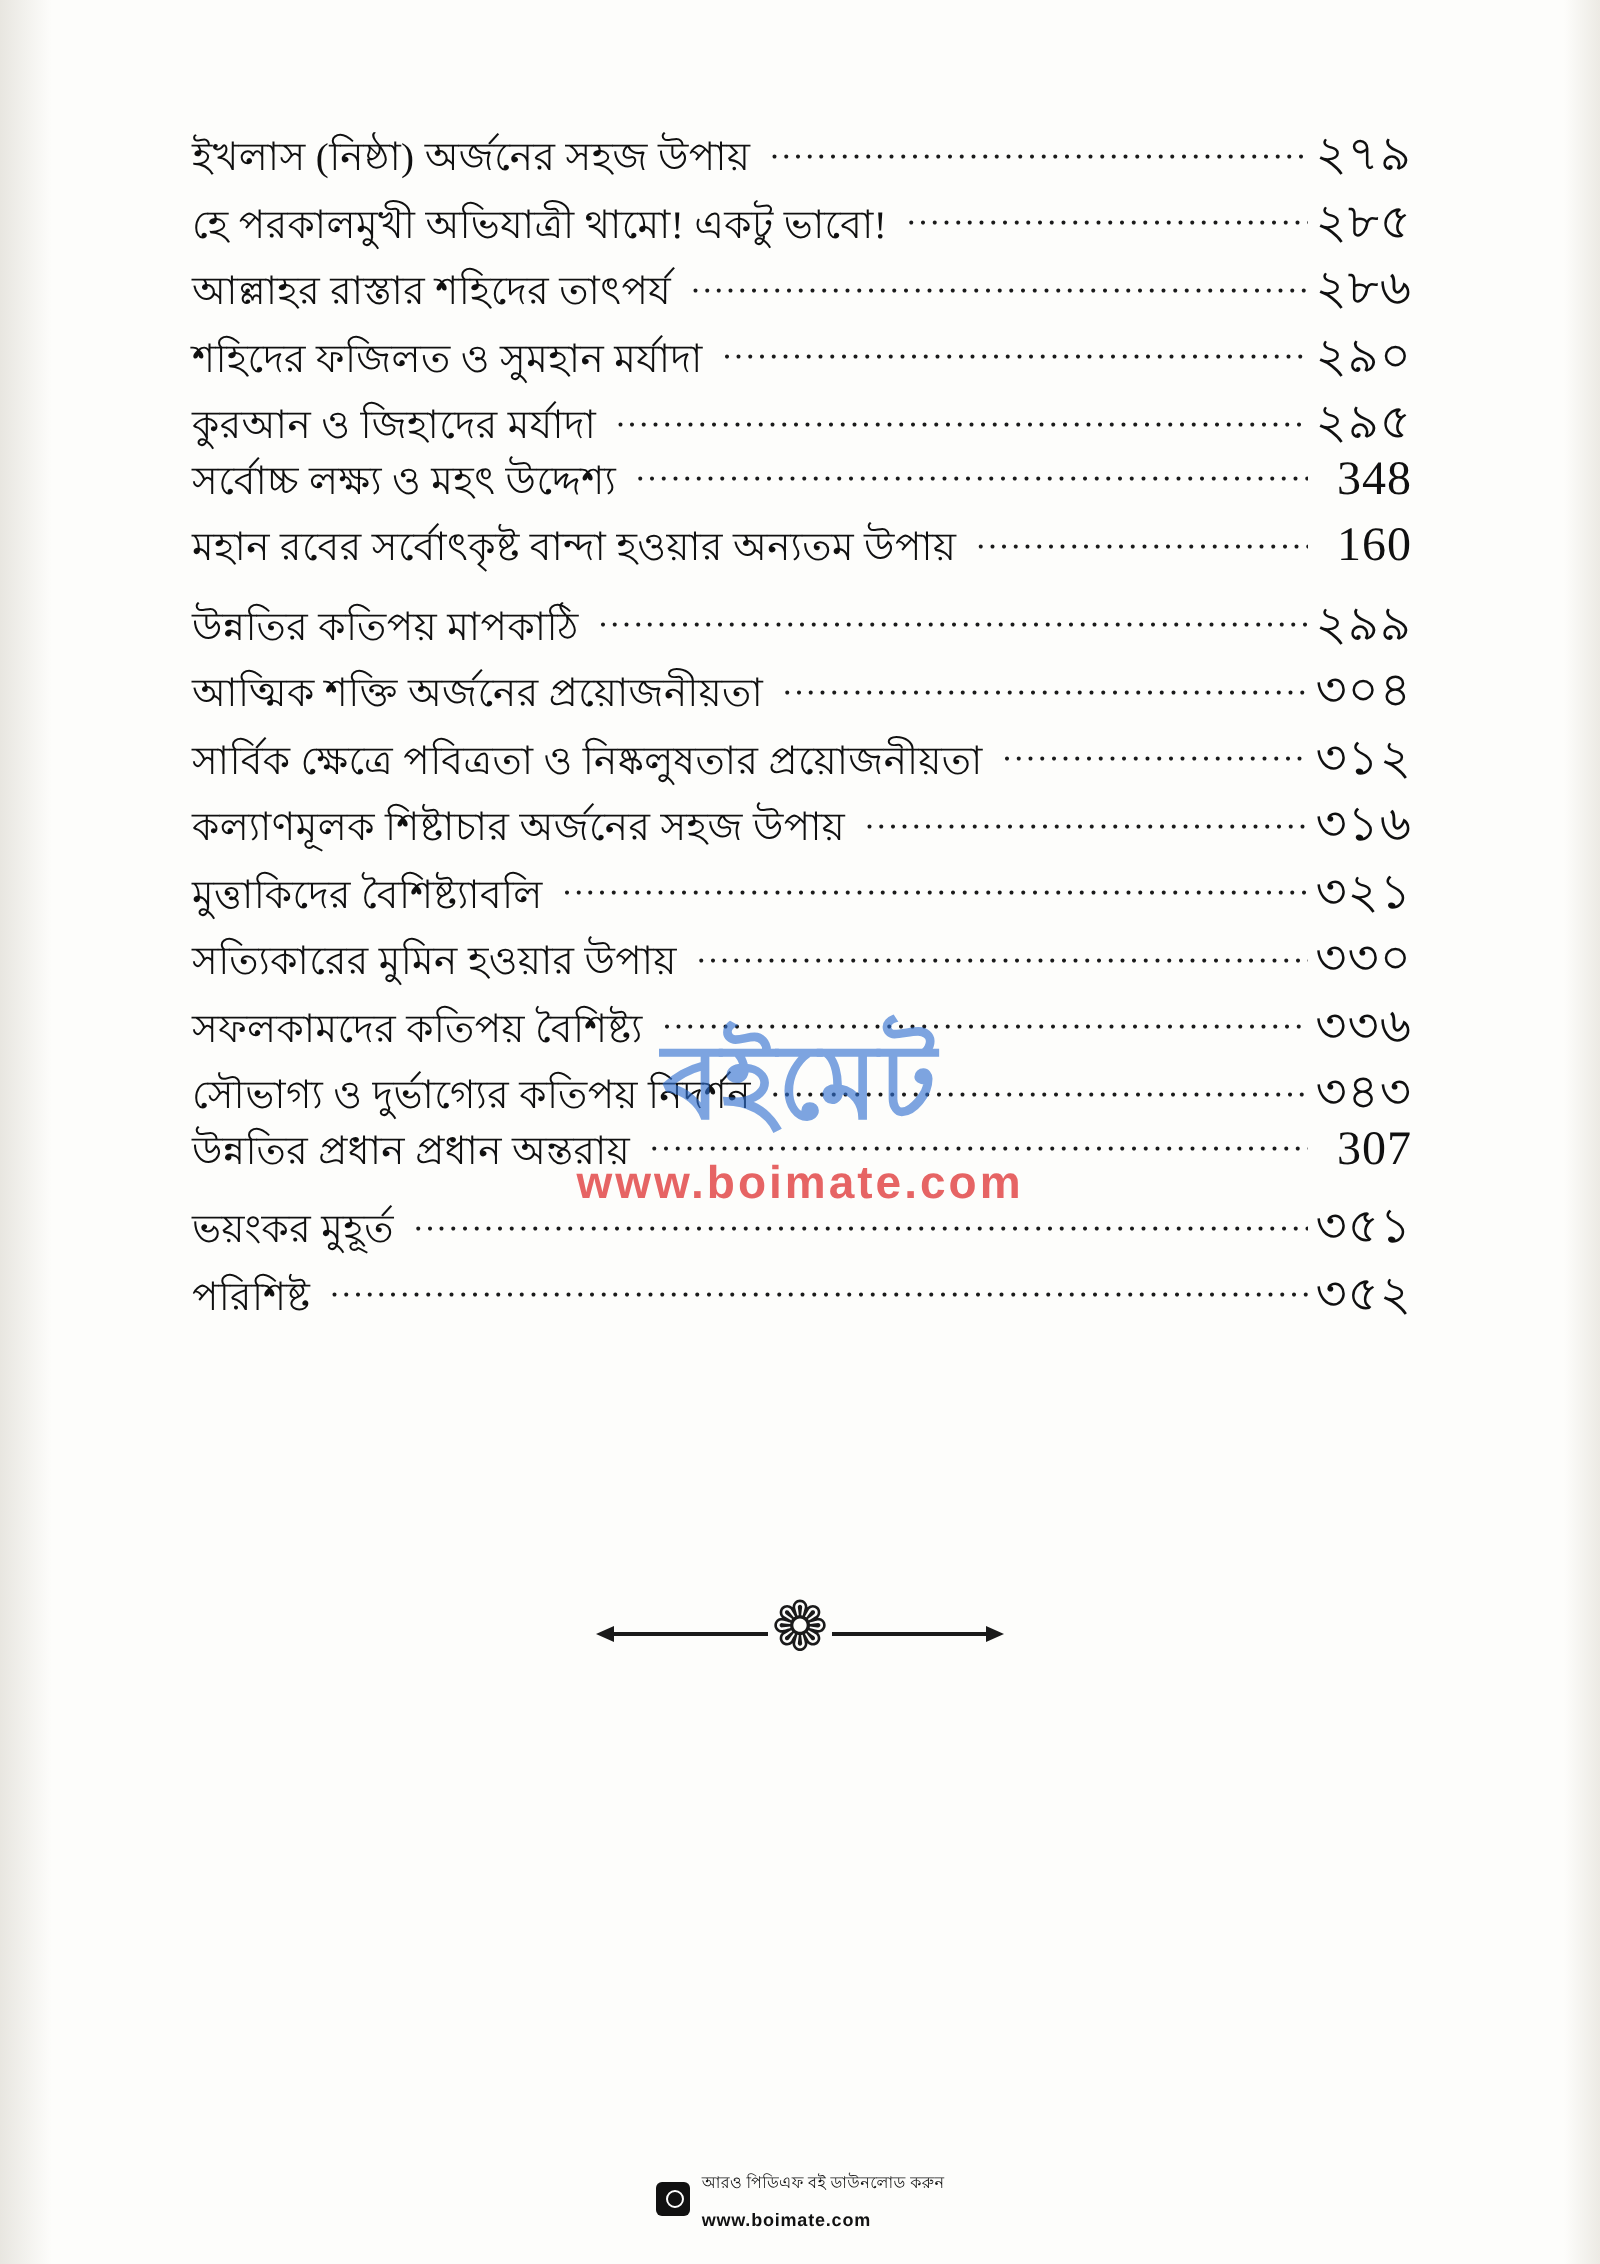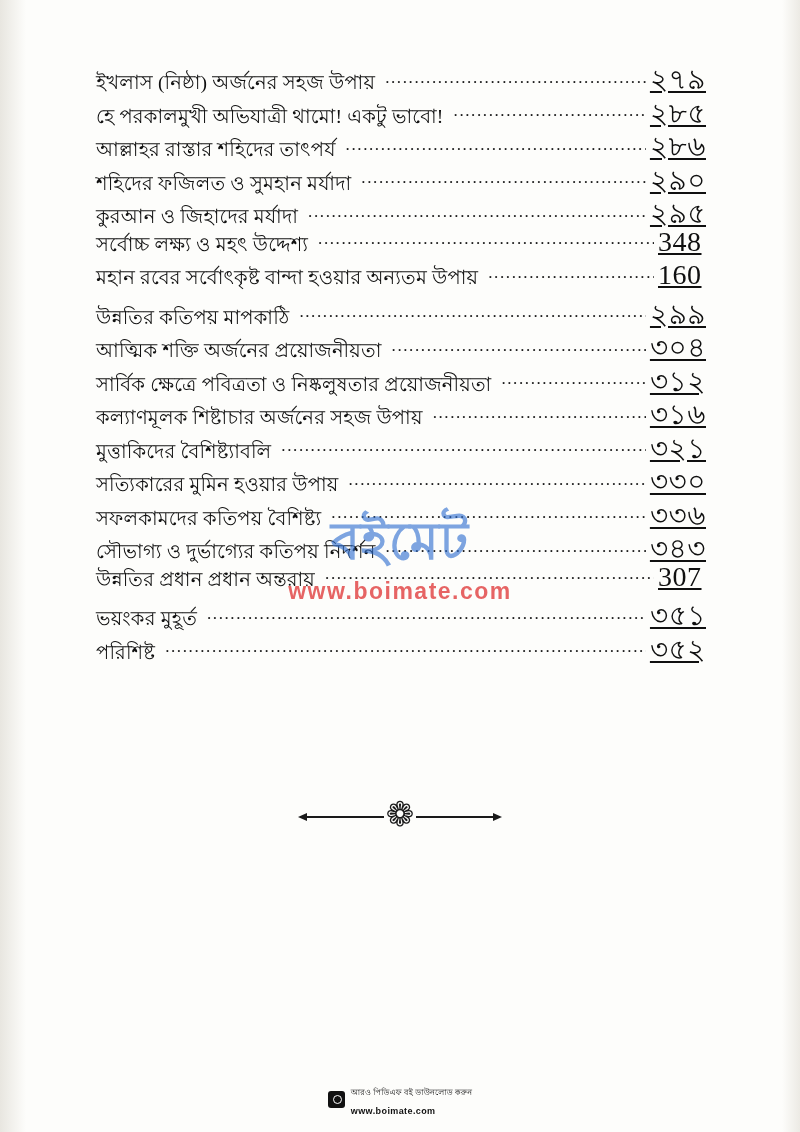--- a/index.html
+++ b/index.html
@@ -70,25 +70,24 @@
     position: absolute;
     left: 0;
     bottom: 0.08em;
     letter-spacing: 1.6px;
     font-size: 17px;
     color: #1a1a1a;
     white-space: nowrap;
   }
   .toc-page {
     flex: 0 0 auto;
-    font-size: 28px;
+    font-size: 24px;
     min-width: 48px;
-    text-align: left;
+    text-align: right;
     letter-spacing: 0.5px;
-    text-decoration: underline;
   }
 
   
   .ornament {
     position: absolute;
     left: 0;
     right: 0;
     top: 800px;
     display: flex;
     align-items: center;

